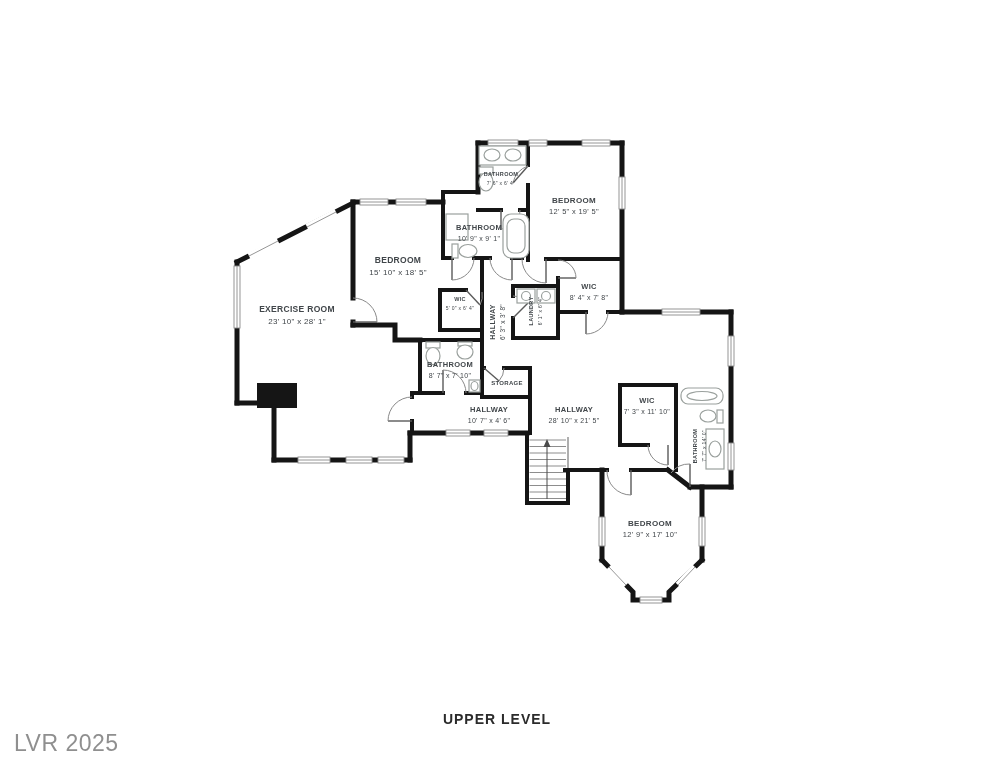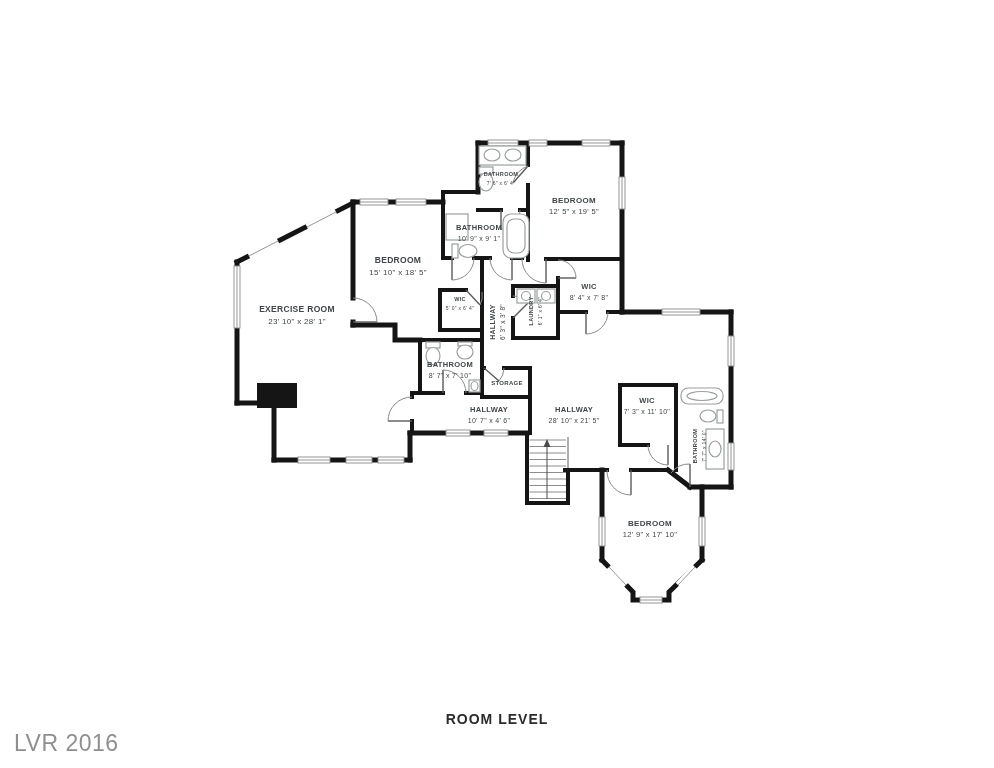--- a/index.html
+++ b/index.html
@@ -385,16 +385,16 @@
           <text x="697" y="446" text-anchor="middle" fill="#41464a" font-size="5.5" letter-spacing="0.3" font-weight="bold">BATHROOM</text>
           <text x="697" y="454.5" text-anchor="middle" fill="#41464a" font-size="5" letter-spacing="0.3">7' 7" x 14' 0"</text>
         </g>
         <g>
           <text x="650" y="526" text-anchor="middle" fill="#41464a" font-size="8" letter-spacing="0.3" font-weight="bold">BEDROOM</text>
           <text x="650" y="537" text-anchor="middle" fill="#41464a" font-size="7.5" letter-spacing="0.3">12' 9" x 17' 10"</text>
         </g>
       </g>
 </svg>
 
-<div class="level-title">ROOM LEVEL</div>
-<div class="watermark">LVR 2016</div>
+<div class="level-title">UPPER LEVEL</div>
+<div class="watermark">LVR 2025</div>
 
 </div>
 
 </body></html>

